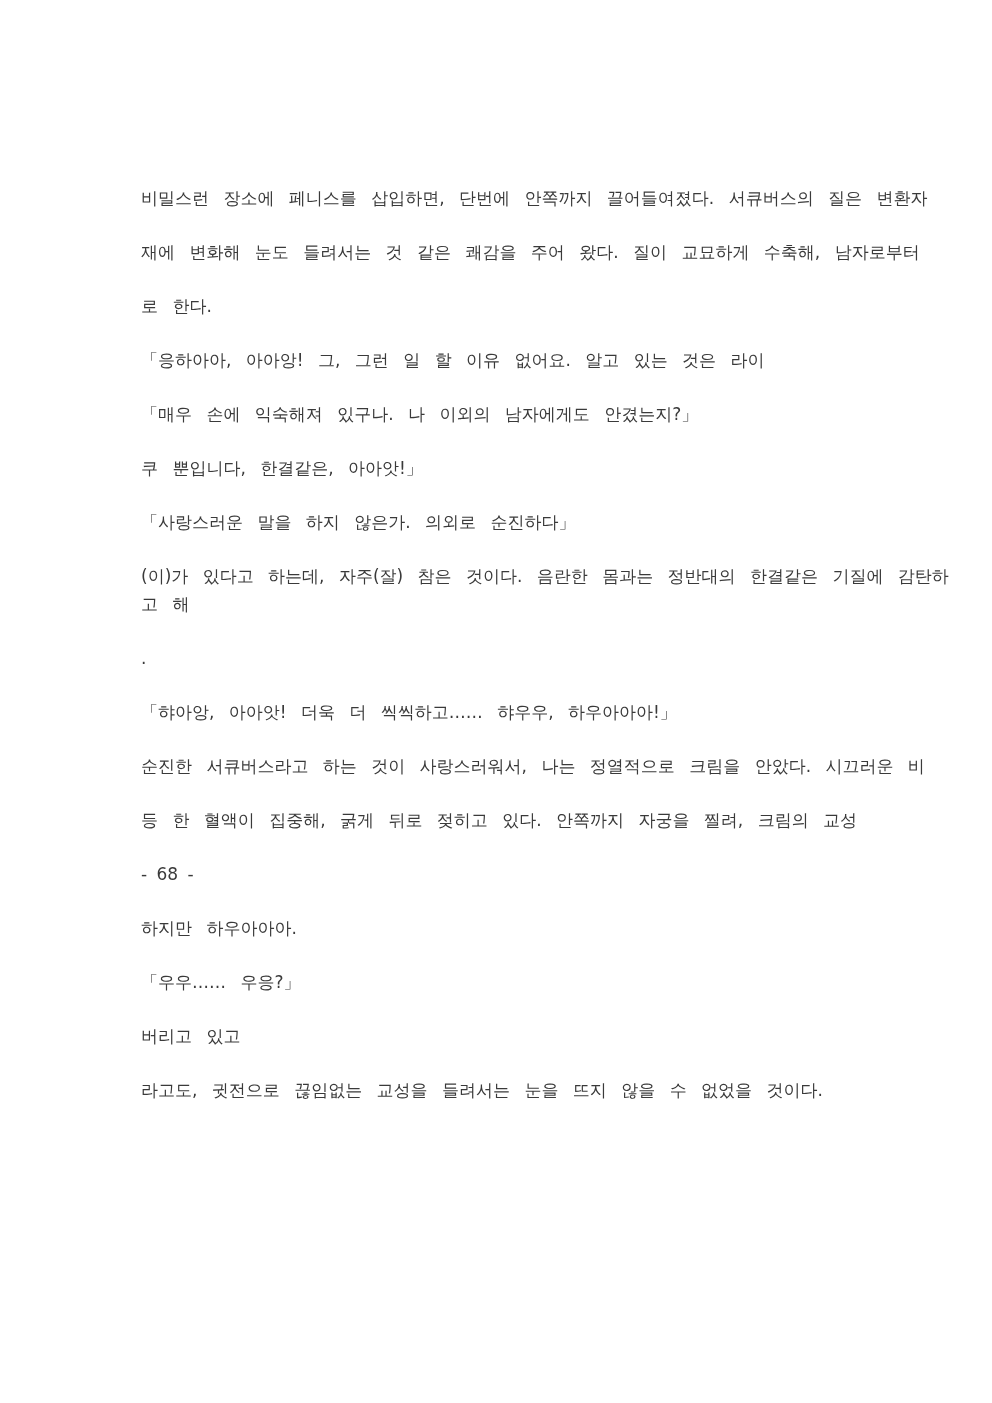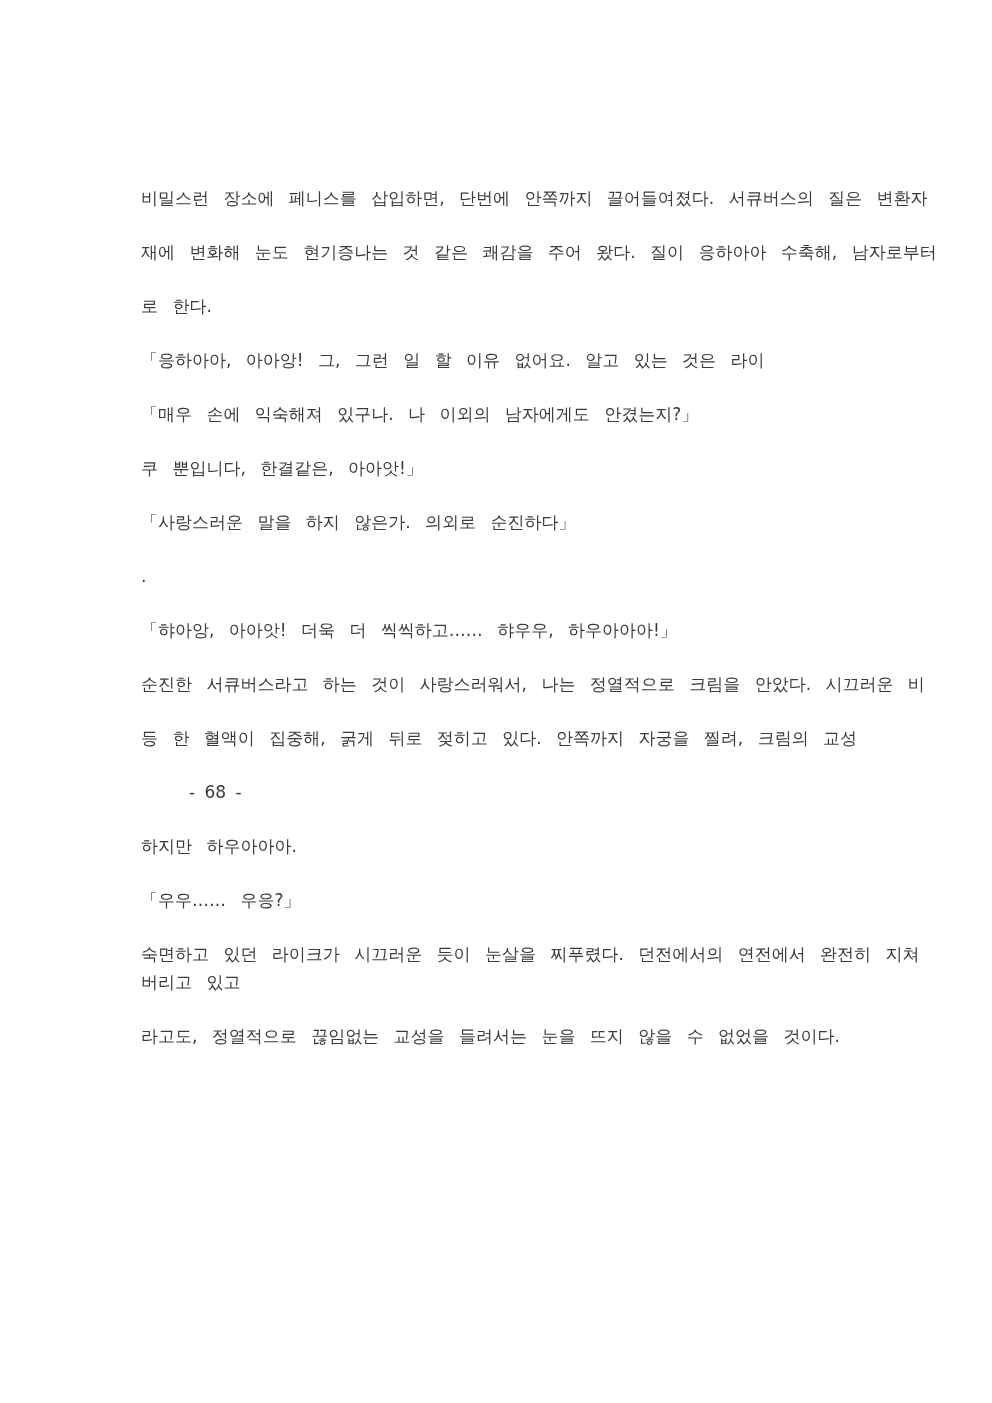--- a/index.html
+++ b/index.html
@@ -28,48 +28,51 @@
   }
   .line {
     font-size: 17px;
     line-height: 28px;
     color: #3a3a3a;
     word-spacing: 9px;
     white-space: nowrap;
   }
   .page-number .line {
     word-spacing: 4px;
-    margin-left: 48px;
   }
 </style>
 </head>
 <body>
 
 <div class="page">
   <div class="doc-body">
       <div class="para">
         <div class="line">비밀스런 장소에 페니스를 삽입하면, 단번에 안쪽까지 끌어들여졌다. 서큐버스의 질은 변환자</div>
       </div>
       <div class="para">
-        <div class="line">재에 변화해 눈도 현기증나는 것 같은 쾌감을 주어 왔다. 질이 응하아아 수축해, 남자로부터</div>
+        <div class="line">재에 변화해 눈도 들려서는 것 같은 쾌감을 주어 왔다. 질이 교묘하게 수축해, 남자로부터</div>
       </div>
       <div class="para">
         <div class="line">로 한다.</div>
       </div>
       <div class="para">
         <div class="line">「응하아아, 아아앙! 그, 그런 일 할 이유 없어요. 알고 있는 것은 라이</div>
       </div>
       <div class="para">
         <div class="line">「매우 손에 익숙해져 있구나. 나 이외의 남자에게도 안겼는지?」</div>
       </div>
       <div class="para">
         <div class="line">쿠 뿐입니다, 한결같은, 아아앗!」</div>
       </div>
       <div class="para">
         <div class="line">「사랑스러운 말을 하지 않은가. 의외로 순진하다」</div>
+      </div>
+      <div class="para">
+        <div class="line">(이)가 있다고 하는데, 자주(잘) 참은 것이다. 음란한 몸과는 정반대의 한결같은 기질에 감탄하</div>
+        <div class="line">고 해</div>
       </div>
       <div class="para">
         <div class="line">.</div>
       </div>
       <div class="para">
         <div class="line">「햐아앙, 아아앗! 더욱 더 씩씩하고…… 햐우우, 하우아아아!」</div>
       </div>
       <div class="para">
         <div class="line">순진한 서큐버스라고 하는 것이 사랑스러워서, 나는 정열적으로 크림을 안았다. 시끄러운 비</div>
       </div>
@@ -79,20 +82,19 @@
       <div class="para page-number">
         <div class="line">- 68 -</div>
       </div>
       <div class="para">
         <div class="line">하지만 하우아아아.</div>
       </div>
       <div class="para">
         <div class="line">「우우…… 우응?」</div>
       </div>
       <div class="para">
-        <div class="line">숙면하고 있던 라이크가 시끄러운 듯이 눈살을 찌푸렸다. 던전에서의 연전에서 완전히 지쳐</div>
         <div class="line">버리고 있고</div>
       </div>
       <div class="para">
-        <div class="line">라고도, 정열적으로 끊임없는 교성을 들려서는 눈을 뜨지 않을 수 없었을 것이다.</div>
+        <div class="line">라고도, 귓전으로 끊임없는 교성을 들려서는 눈을 뜨지 않을 수 없었을 것이다.</div>
       </div>
     </div>
 </div>
 
 </body></html>

